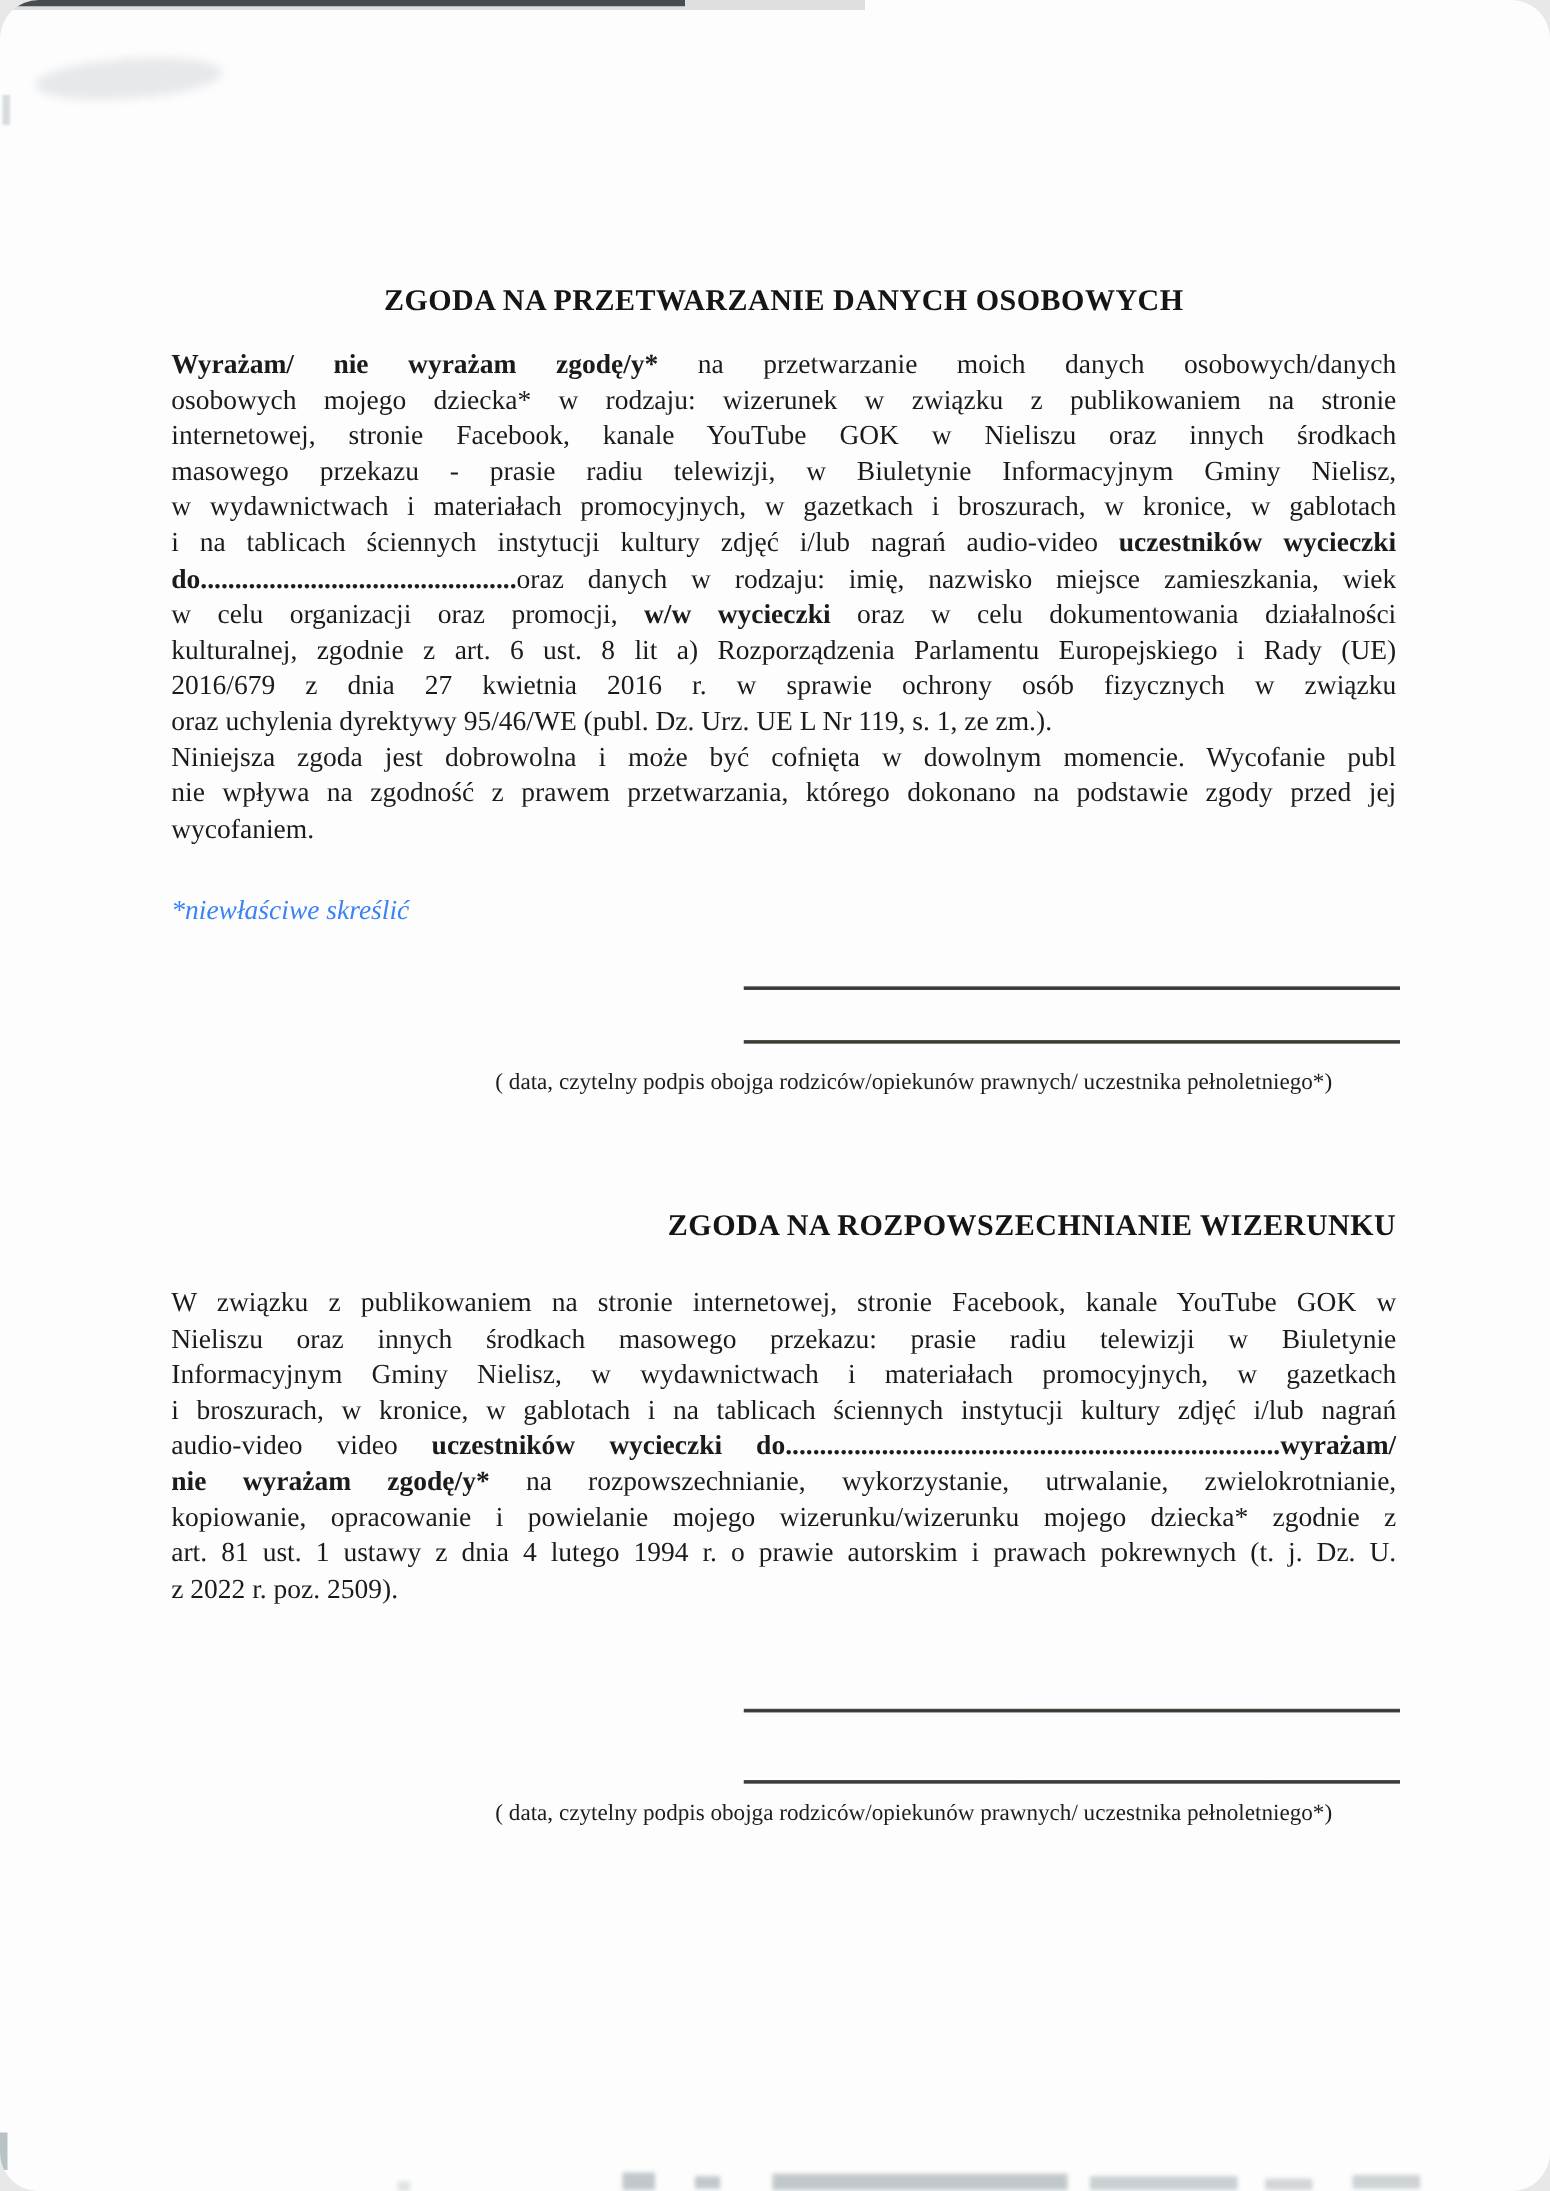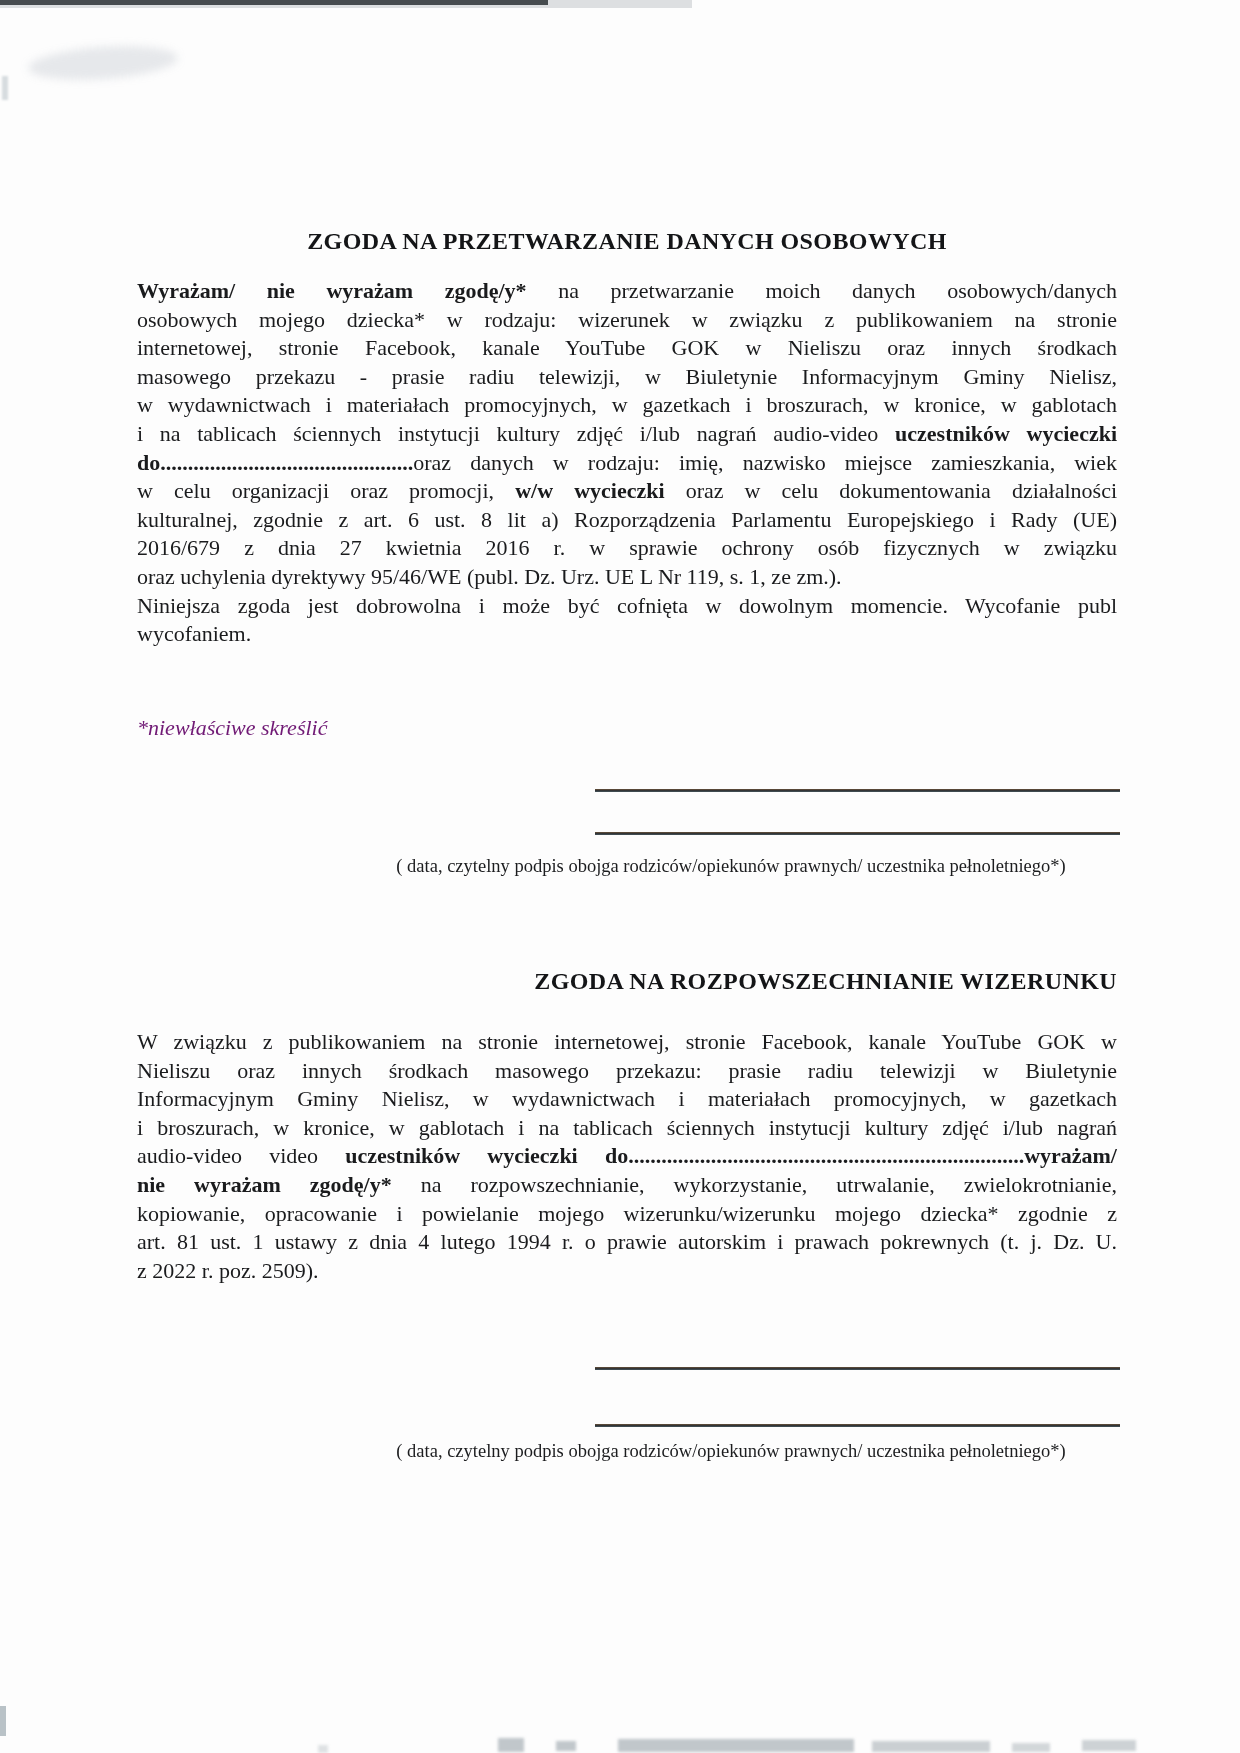--- a/index.html
+++ b/index.html
@@ -3,20 +3,21 @@
 <meta charset="utf-8">
 <style>
   html,body{margin:0;padding:0;background:#e8e8e8;}
   .page{
     position:relative;
     width:1240px;height:1753px;
     background:#fdfdfd;
     overflow:hidden;
     font-family:"Liberation Serif", serif;
     color:#1a1b1d;
+    border-radius:31px;
   }
   
   .topbar{position:absolute;left:0;top:0;width:548px;height:5px;background:#474c4f;}
   .topbar2{position:absolute;left:0;top:0;width:692px;height:8px;background:rgba(148,157,162,0.30);}
   .smudge-tl{position:absolute;left:28px;top:47px;width:150px;height:32px;border-radius:50%;
     background:rgba(125,140,155,0.18);filter:blur(4px);transform:rotate(-4deg);}
   .smudge-tl2{position:absolute;left:2px;top:76px;width:6px;height:24px;background:rgba(120,135,148,0.28);filter:blur(1px);}
   .edge-mark{position:absolute;left:0;top:1706px;width:6px;height:30px;background:rgba(130,145,155,0.55);filter:blur(0.5px);}
   .bsmudge{position:absolute;background:rgba(120,132,142,0.45);filter:blur(1.5px);}
   
@@ -36,21 +37,21 @@
   .body2{top:1028px;}
   .tline{
     line-height:28.6px;height:28.6px;overflow:hidden;
     text-align:justify;text-align-last:justify;
     white-space:nowrap;
   }
   .tline.tlast{text-align-last:left;}
   .tline .b{font-weight:bold;}
   .footnote{
     position:absolute;left:137px;top:714px;
-    font-size:22px;font-style:italic;line-height:28px;color:#701a75;
+    font-size:22px;font-style:italic;line-height:28px;color:#3b82f6;
   }
   
   .sigline{
     position:absolute;left:595px;width:525px;height:3px;
     background:linear-gradient(to bottom,#6a5239 0%,#2e3236 55%,#49595f 100%);
   }
   .sig1a{top:789px;}
   .sig1b{top:832px;}
   .sig2a{top:1367px;}
   .sig2b{top:1424px;}
@@ -79,20 +80,21 @@
       <div class="tline"><span>internetowej, stronie Facebook, kanale YouTube GOK w Nieliszu oraz innych środkach</span></div>
       <div class="tline"><span>masowego przekazu - prasie radiu telewizji, w Biuletynie Informacyjnym Gminy Nielisz,</span></div>
       <div class="tline"><span>w wydawnictwach i materiałach promocyjnych, w gazetkach i broszurach, w kronice, w gablotach</span></div>
       <div class="tline"><span>i na tablicach ściennych instytucji kultury zdjęć i/lub nagrań audio-video </span><span class="b">uczestników wycieczki</span></div>
       <div class="tline"><span class="b">do..............................................</span><span>oraz danych w rodzaju: imię, nazwisko miejsce zamieszkania, wiek</span></div>
       <div class="tline"><span>w celu organizacji oraz promocji, </span><span class="b">w/w wycieczki</span><span> oraz w celu dokumentowania działalności</span></div>
       <div class="tline"><span>kulturalnej, zgodnie z art. 6 ust. 8 lit a) Rozporządzenia Parlamentu Europejskiego i Rady (UE)</span></div>
       <div class="tline"><span>2016/679 z dnia 27 kwietnia 2016 r. w sprawie ochrony osób fizycznych w związku</span></div>
       <div class="tline tlast"><span>oraz uchylenia dyrektywy 95/46/WE (publ. Dz. Urz. UE L Nr 119, s. 1, ze zm.).</span></div>
       <div class="tline"><span>Niniejsza zgoda jest dobrowolna i może być cofnięta w dowolnym momencie. Wycofanie publ</span></div>
+      <div class="tline"><span>nie wpływa na zgodność z prawem przetwarzania, którego dokonano na podstawie zgody przed jej</span></div>
       <div class="tline tlast"><span>wycofaniem.</span></div>
     </div>
 
   <div class="footnote">*niewłaściwe skreślić</div>
 
   <div class="sigline sig1a"></div>
   <div class="sigline sig1b"></div>
   <div class="caption cap1">( data, czytelny podpis obojga rodziców/opiekunów prawnych/ uczestnika pełnoletniego*)</div>
 
   <div class="heading h2">ZGODA NA ROZPOWSZECHNIANIE WIZERUNKU</div>

